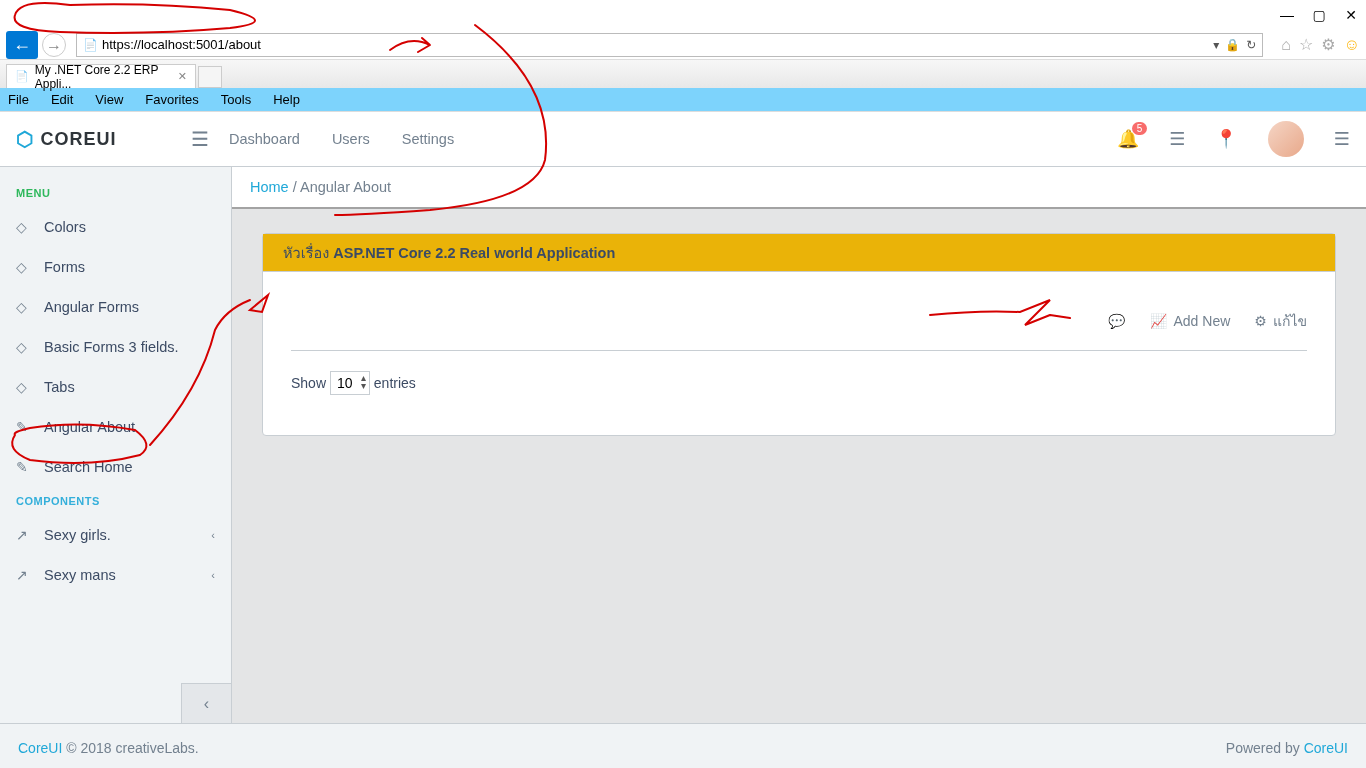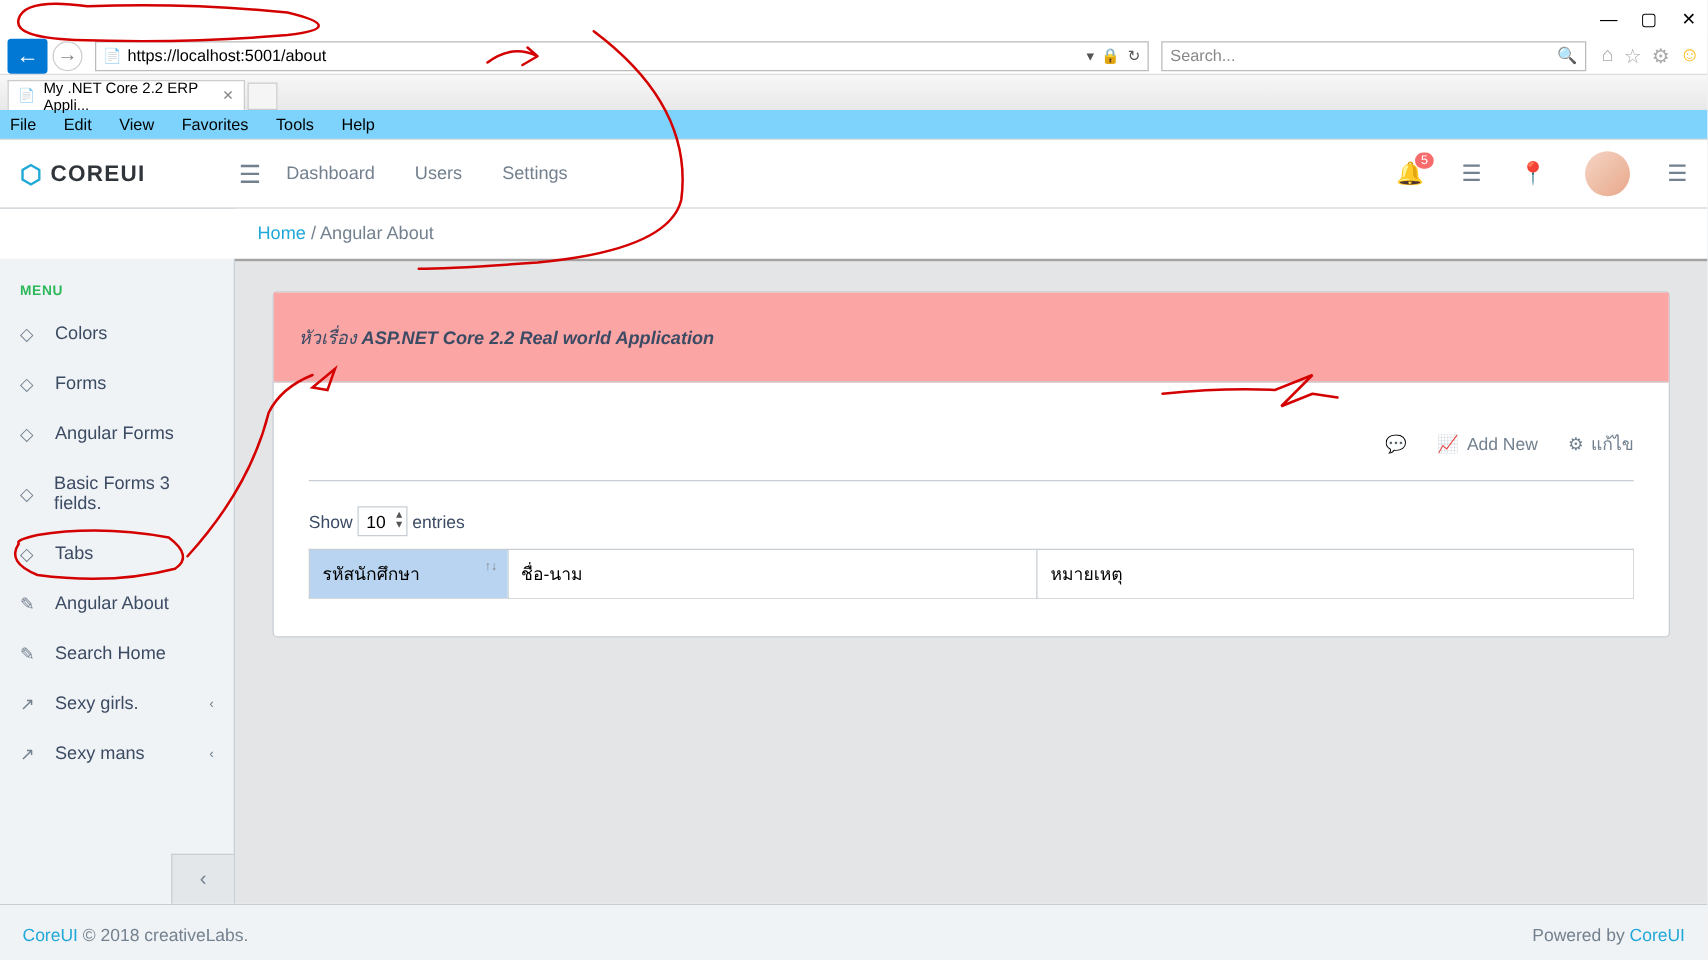--- a/index.html
+++ b/index.html
@@ -34,35 +34,35 @@
 .top-nav { display: flex; gap: 32px; }
 .top-nav a { color: #73818f; text-decoration: none; font-size: 14.5px; }
 .header-right { margin-left: auto; display: flex; align-items: center; gap: 30px; color: #73818f; }
 .bell-wrap { position: relative; }
 .badge { position: absolute; top: -6px; right: -8px; background: #f86c6b; color: #fff; font-size: 10px; border-radius: 8px; padding: 1px 5px; }
 .avatar { width: 36px; height: 36px; border-radius: 50%; background: linear-gradient(135deg, #f5d5c5, #e8a88a); }
 .hicon { font-size: 18px; }
 
 
 .app-body { display: flex; height: 556px; }
-.sidebar { width: 188px; background: #f0f3f5; border-right: 1px solid #c8ced3; padding-top: 12px; position: relative; margin-top: 40px; }
+.sidebar { width: 232px; background: #f0f3f5; border-right: 1px solid #c8ced3; padding-top: 12px; position: relative; }
 .side-title { color: #2eb85c; font-size: 11px; font-weight: 700; padding: 8px 16px; letter-spacing: 0.5px; }
 .side-title.comp { color: #20a8d8; opacity: 0.9; }
 .side-item { display: flex; align-items: center; padding: 12px 16px; color: #3c4b64; font-size: 14.5px; gap: 14px; cursor: pointer; }
 .side-icon { color: #73818f; font-size: 14px; width: 14px; display: inline-block; }
 .side-item .chev { margin-left: auto; color: #73818f; font-size: 11px; }
 .minimizer { position: absolute; bottom: 0; right: 0; width: 50px; height: 40px; background: #e4e7ea; display: flex; align-items: center; justify-content: center; color: #73818f; border-top: 1px solid #c8ced3; border-left: 1px solid #c8ced3; }
 
 .main { flex: 1; background: #e4e5e6; display: flex; flex-direction: column; }
 .breadcrumb { background: #fff; border-bottom: 2px solid #a3a3a3; padding: 12px 18px; font-size: 14.5px; color: #73818f; }
 .breadcrumb a { color: #20a8d8; text-decoration: none; }
 
 .content { padding: 24px 30px; flex: 1; }
 .card { background: #fff; border: 1px solid #c8ced3; border-radius: 4px; }
-.card-header { background: #fca5a5; border-bottom: 1px solid #c8ced3; padding: 24px 20px; font-size: 14.5px; color: #3c4b64; font-style: italic; }
+.card-header { background: #eab308; border-bottom: 1px solid #c8ced3; padding: 7px 20px; font-size: 14.5px; color: #3c4b64; }
 .card-header b { font-weight: 700; }
 .card-body { padding: 20px 28px 30px; }
 
 .action-row { display: flex; justify-content: flex-end; gap: 24px; padding: 18px 0; border-bottom: 1px solid #c8ced3; margin-bottom: 20px; color: #73818f; font-size: 14px; }
 .action-row .act { display: flex; align-items: center; gap: 6px; cursor: pointer; }
 
 .dt-top { display: flex; align-items: center; justify-content: flex-start; margin-bottom: 10px; font-size: 14px; color: #3c4b64; }
 .dt-len select { border: 1px solid #c8ced3; padding: 3px 16px 3px 6px; font-size: 14px; appearance: none; background: #fff; }
 .dt-len .sel-wrap { position: relative; display: inline-block; }
 .dt-len .sel-arrow { position: absolute; right: 4px; top: 3px; font-size: 10px; color: #555; pointer-events: none; line-height: 8px; }
@@ -95,24 +95,20 @@
   <div class="nav-btn fwd">→</div>
   <div class="url-bar">
     <span style="font-size:12px;">📄</span>
     <span>https://localhost:5001/about</span>
     <span class="icons-right">
       <span>▾</span>
       <span>🔒</span>
       <span>↻</span>
     </span>
   </div>
-  <div class="search-bar">
-    <span>Search...</span>
-    <span class="mag">🔍</span>
-  </div>
   <div class="chrome-icons">
     <span>⌂</span>
     <span>☆</span>
     <span>⚙</span>
     <span class="smiley">☺</span>
   </div>
 </div>
 
 <div class="tabs-bar">
   <div class="tab">
@@ -179,20 +175,21 @@
         <span>Tabs</span>
       </div>
     <div class="side-item">
         <span class="side-icon">✎</span>
         <span>Angular About</span>
       </div>
     <div class="side-item">
         <span class="side-icon">✎</span>
         <span>Search Home</span>
       </div>
+    <div class="side-title comp">COMPONENTS</div>
     <div class="side-item">
         <span class="side-icon">↗</span>
         <span>Sexy girls.</span>
         <span class="chev">‹</span>
       </div>
     <div class="side-item">
         <span class="side-icon">↗</span>
         <span>Sexy mans</span>
         <span class="chev">‹</span>
       </div>
@@ -225,29 +222,20 @@
           <div class="dt-top">
             <div class="dt-len">
               <span>Show</span>
               <span class="sel-wrap">
                 <select><option>10</option></select>
                 <span class="sel-arrow">▴<br>▾</span>
               </span>
               <span>entries</span>
             </div>
           </div>
-          <table class="dt">
-            <thead>
-                <tr>
-              <th class="sorted" style="width:15%;"><span>รหัสนักศึกษา</span><span class="sort-ic">↑↓</span></th>
-              <th style="width:40%;"><span>ชื่อ-นาม</span></th>
-              <th><span>หมายเหตุ</span></th>
-            </tr>
-              </thead>
-          </table>
         </div>
       </div>
     </div>
   </div>
 </div>
 
 <div class="footer">
   <span><a>CoreUI</a><span> © 2018 creativeLabs.</span></span>
   <span class="right"><span>Powered by </span><a>CoreUI</a></span>
 </div>

